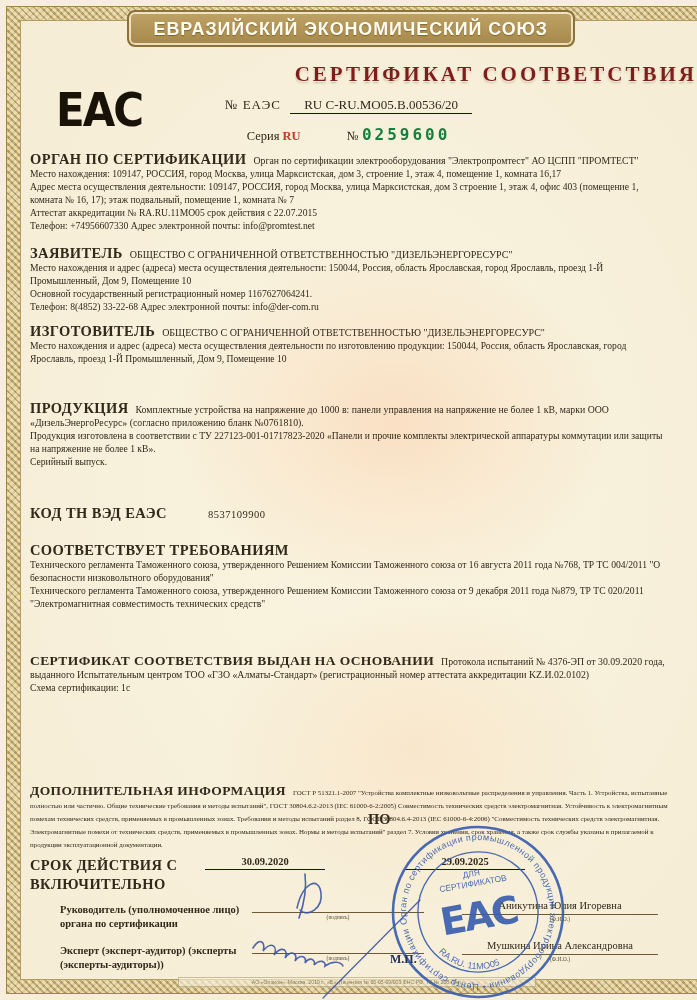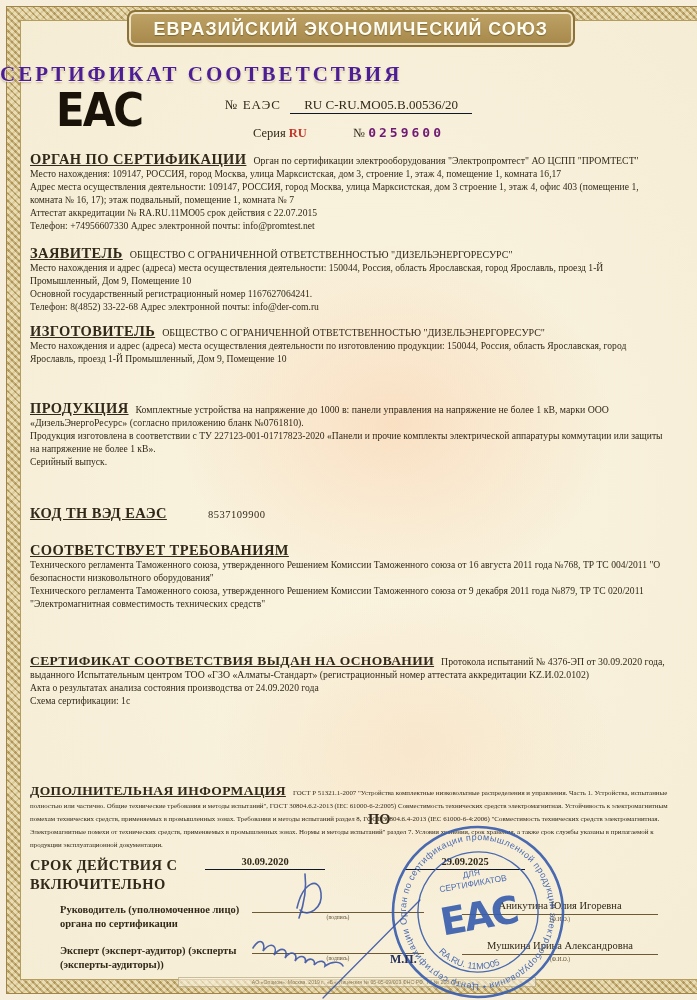--- a/index.html
+++ b/index.html
@@ -40,37 +40,37 @@
     letter-spacing:1px; color:#fffdf2; white-space:nowrap; transform:scaleX(.94);
     text-shadow:0 1px 1px rgba(90,66,20,.55);
   }
   .eac-mark{
     left:56px; top:82px; width:70px; height:54px;
     font-family:"DejaVu Sans", sans-serif; font-weight:900; font-size:42px;
     color:#181209; transform:scaleY(1.12); transform-origin:top left;
     letter-spacing:-2px;
   }
   .doc-title{
-    left:0; top:62px; width:697px; text-align:left;
-    font-weight:bold; font-size:21px; letter-spacing:3px; color:#4c1d95;
+    left:0; top:62px; width:697px; text-align:right;
+    font-weight:bold; font-size:21px; letter-spacing:3px; color:#7f1d1d;
     text-shadow:0 1px 0 rgba(255,250,235,.8), 0 2px 2px rgba(121,92,35,.35);
   }
   .cert-no{left:0; top:97px; width:697px; text-align:center; font-size:13px;}
   .cert-no .lbl{letter-spacing:1px;}
   .cert-no .val{border-bottom:1px solid #0f172a; padding:0 14px 1px 14px; margin-left:6px;}
   .series-row{left:0; top:125px; width:697px; text-align:center; font-size:12.5px;}
   .series-row .red{color:#c2372a; font-weight:bold;}
   .series-row .digits{
-    font-family:"DejaVu Sans Mono", monospace; color:#701a75; font-size:13px;
+    font-family:"DejaVu Sans Mono", monospace; color:#15803d; font-size:16px;
     letter-spacing:3px; font-weight:bold;
   }
   .series-row .gap{display:inline-block; width:40px;}
   
   .sec{left:30px; width:638px; font-size:9.6px; line-height:13px; text-align:left;}
-  .sec .h{font-weight:bold; font-size:14.5px; letter-spacing:.4px; margin-right:7px; line-height:15px;text-decoration:underline;}
+  .sec .h{font-weight:bold; font-size:14.5px; letter-spacing:.4px; margin-right:7px; line-height:15px;}
   .sec .h.small{font-size:13.5px;}
   .sec .intro{font-size:9.8px;}
   .sec .intro.caps{font-size:10px;}
   .sec .line{display:block;}
   .kod-val{font-size:10.5px; margin-left:34px; letter-spacing:.5px;}
   .dop-text{font-size:6.9px; line-height:9.3px; text-align:justify;}
   
   .srok-l1{left:30px; top:857px; font-weight:bold; font-size:14.5px; letter-spacing:.4px;}
   .srok-l2{left:30px; top:876px; font-weight:bold; font-size:14.5px; letter-spacing:.4px;}
   .date-field{top:856px; width:120px; text-align:center; font-size:10.5px; font-weight:bold;
@@ -146,21 +146,20 @@
   </div>
 
   <div class="abs sec" style="top:543px">
     <span class="h" style="display:block">СООТВЕТСТВУЕТ ТРЕБОВАНИЯМ</span>
     <span class="line">Технического регламента Таможенного союза, утвержденного Решением Комиссии Таможенного союза от 16 августа  2011 года №768, ТР ТС 004/2011 "О безопасности низковольтного оборудования"</span>
     <span class="line">Технического регламента Таможенного союза, утвержденного Решением Комиссии Таможенного союза от 9 декабря 2011 года №879, ТР ТС 020/2011 "Электромагнитная совместимость технических средств"</span>
   </div>
 
   <div class="abs sec" style="top:653px">
     <span class="h small">СЕРТИФИКАТ СООТВЕТСТВИЯ  ВЫДАН НА ОСНОВАНИИ</span><span class="intro">Протокола испытаний № 4376-ЭП от 30.09.2020 года, выданного Испытательным центром ТОО «ГЗО «Алматы-Стандарт» (регистрационный номер аттестата аккредитации KZ.И.02.0102)</span>
-    <span class="line">Акта о результатах анализа состояния производства от 24.09.2020 года</span>
     <span class="line">Схема сертификации: 1с</span>
   </div>
 
   <div class="abs sec" style="top:783px">
     <span class="h small">ДОПОЛНИТЕЛЬНАЯ ИНФОРМАЦИЯ</span><span class="dop-text">ГОСТ Р 51321.1-2007 "Устройства комплектные низковольтные распределения и управления. Часть 1. Устройства, испытанные полностью или частично. Общие технические требования и методы испытаний", ГОСТ 30804.6.2-2013 (IEC 61000-6-2:2005) Совместимость технических средств электромагнитная. Устойчивость к электромагнитным помехам технических средств, применяемых в промышленных зонах. Требования и методы испытаний раздел 8, ГОСТ 30804.6.4-2013 (IEC 61000-6-4:2006) "Совместимость технических средств электромагнитная. Электромагнитные помехи от технических средств, применяемых в промышленных зонах. Нормы и методы испытаний" раздел 7. Условия хранения, срок хранения, а также срок службы указаны в прилагаемой к продукции эксплуатационной документации.</span>
   </div>
 
   <div class="abs srok-l1">СРОК ДЕЙСТВИЯ С</div>
   <div class="abs srok-l2">ВКЛЮЧИТЕЛЬНО</div>
   <div class="abs date-field" style="left:205px">30.09.2020</div>

